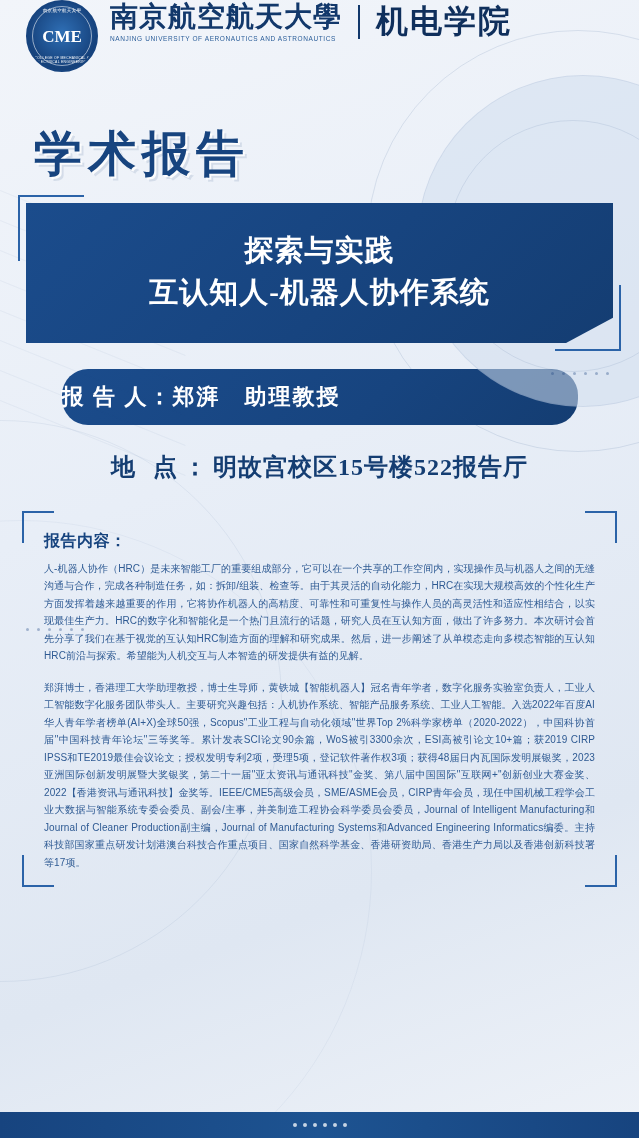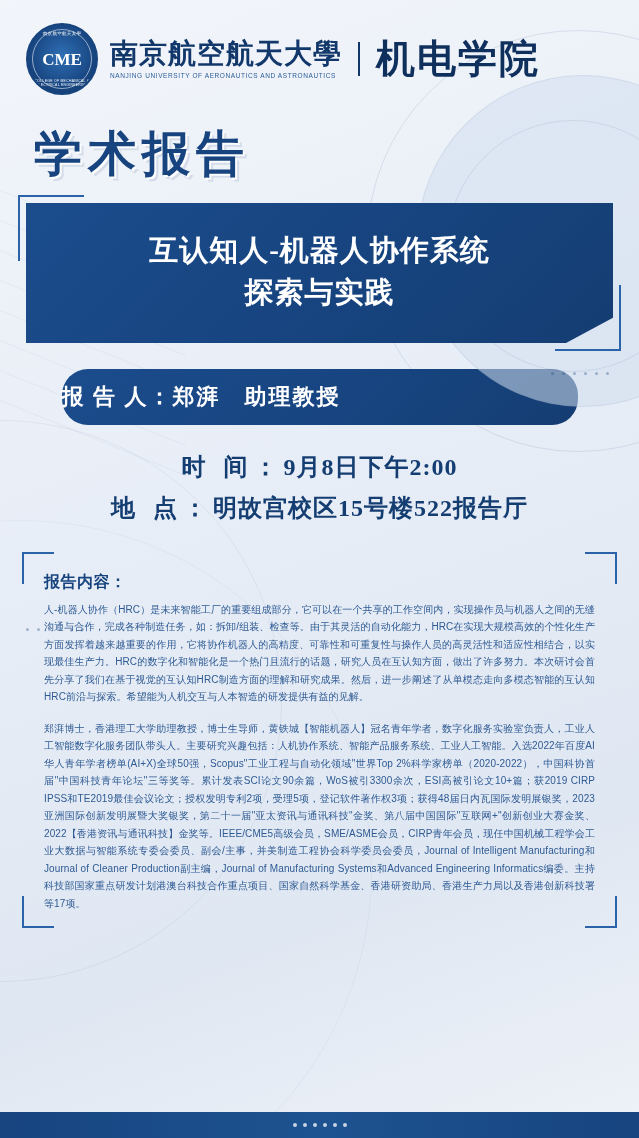--- a/index.html
+++ b/index.html
@@ -51,21 +51,21 @@
   .bg-dots span {
     width: 3px; height: 3px; border-radius: 50%;
     background: rgba(30,70,130,0.35);
     display: block;
   }
   
   .header {
     position: relative;
     height: 118px;
     display: flex;
-    align-items: center;
+    align-items: flex-start;
     padding-left: 26px;
     gap: 12px;
   }
   .logo-badge {
     width: 68px; height: 68px;
     border-radius: 50%;
     border: 2px solid #17447f;
     background: radial-gradient(circle at 50% 45%, #2f6fb5 0%, #17447f 65%, #123663 100%);
     color: #ffffff;
     display: flex;
@@ -125,21 +125,21 @@
     margin-top: 3px;
   }
   .divider-v {
     width: 2px;
     height: 34px;
     background: #12386b;
     margin: 0 6px;
   }
   .college {
     font-family: "Liberation Serif", "DejaVu Serif", serif;
-    font-size: 39px;
+    font-size: 32px;
     font-weight: bold;
     color: #0f2f5c;
     letter-spacing: 2px;
   }
   
   .big-title {
     position: relative;
     margin: 10px 0 0 34px;
     font-family: "Liberation Serif", "DejaVu Serif", serif;
     font-size: 48px;
@@ -317,40 +317,37 @@
       <span></span>
       <span></span>
       <span></span>
       <span></span>
   </div>
 
   <div class="topic-wrap">
     <div class="topic-frame"></div>
     <div class="topic-frame br"></div>
     <div class="topic-box">
+      <div>探索与实践</div>
       <div>互认知人-机器人协作系统</div>
-      <div>探索与实践</div>
     </div>
   </div>
 
   <div class="bg-dots deco-dots-right2">
     <span></span>
       <span></span>
       <span></span>
       <span></span>
       <span></span>
       <span></span>
   </div>
 
   <div class="speaker-pill">报 告 人：郑湃　助理教授</div>
 
   <div class="info-block">
-    <div class="info-line">
-      <span class="lbl">时  间：</span><span>9月8日下午2:00</span>
-    </div>
     <div class="info-line">
       <span class="lbl">地  点：</span><span>明故宫校区15号楼522报告厅</span>
     </div>
   </div>
 
   <div class="bg-dots deco-dots-left">
     <span></span>
       <span></span>
       <span></span>
       <span></span>

